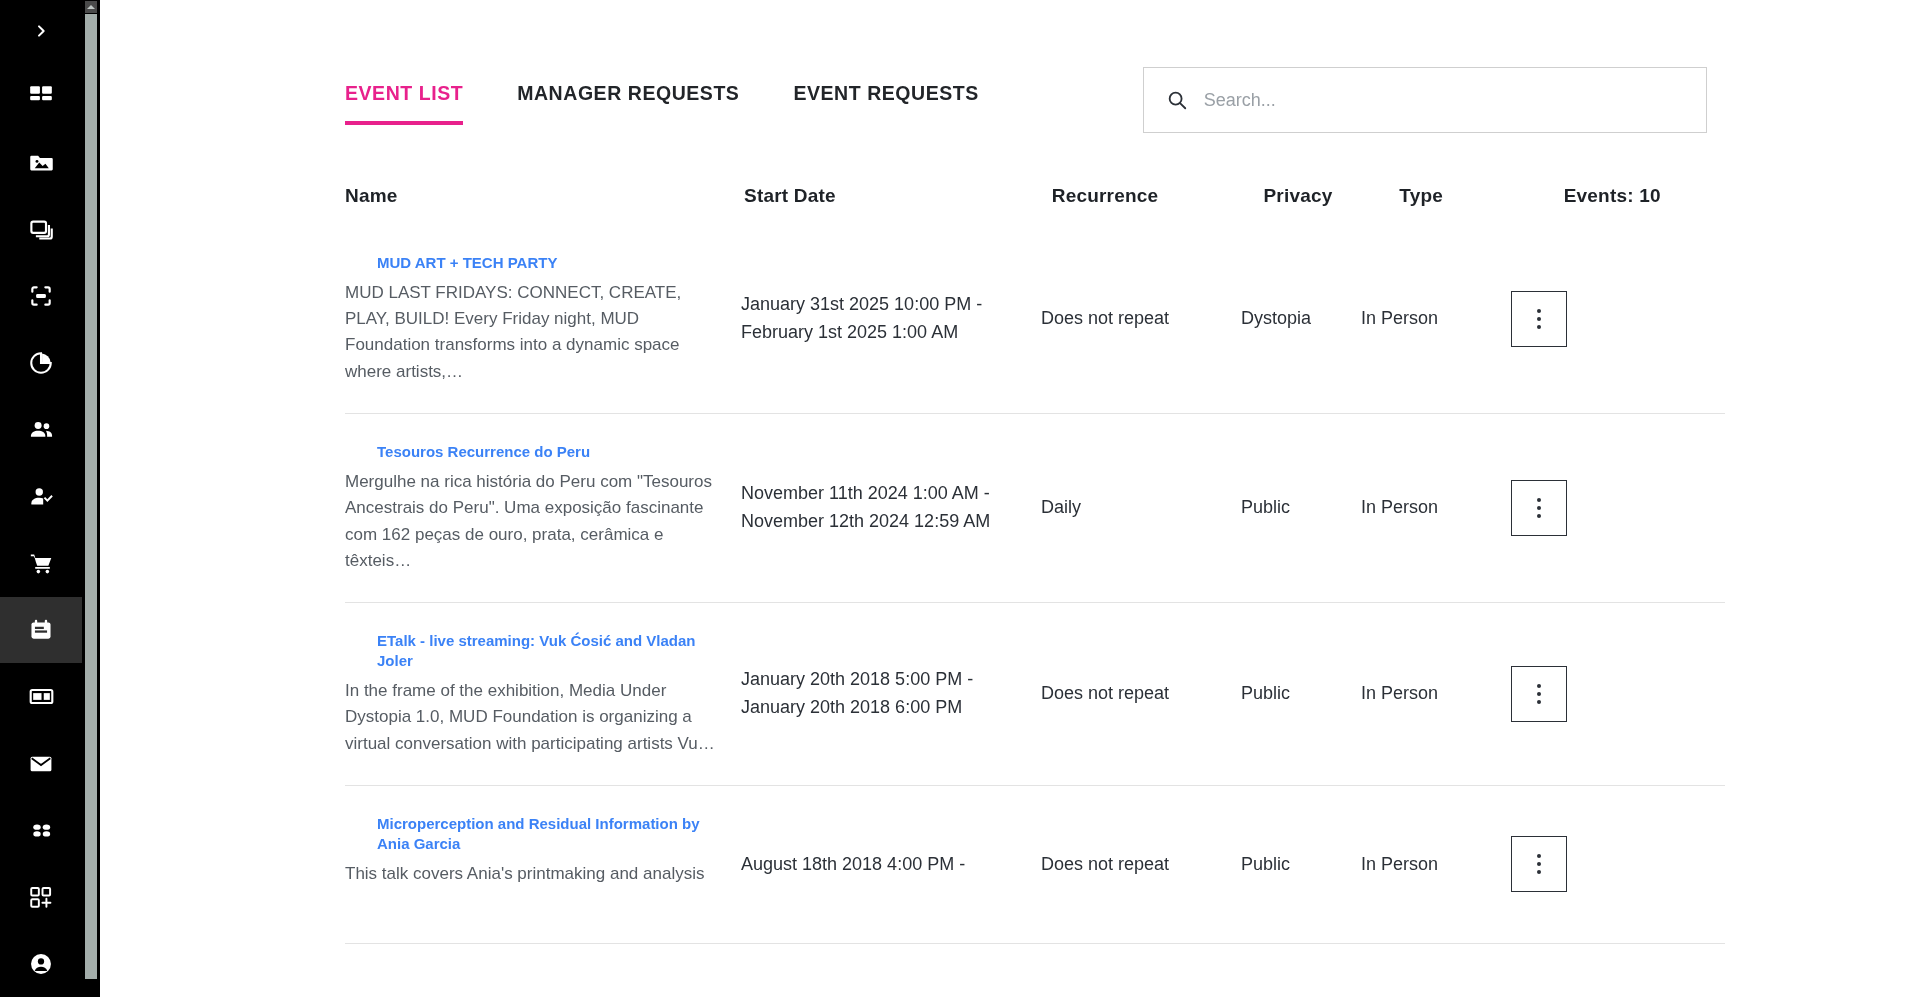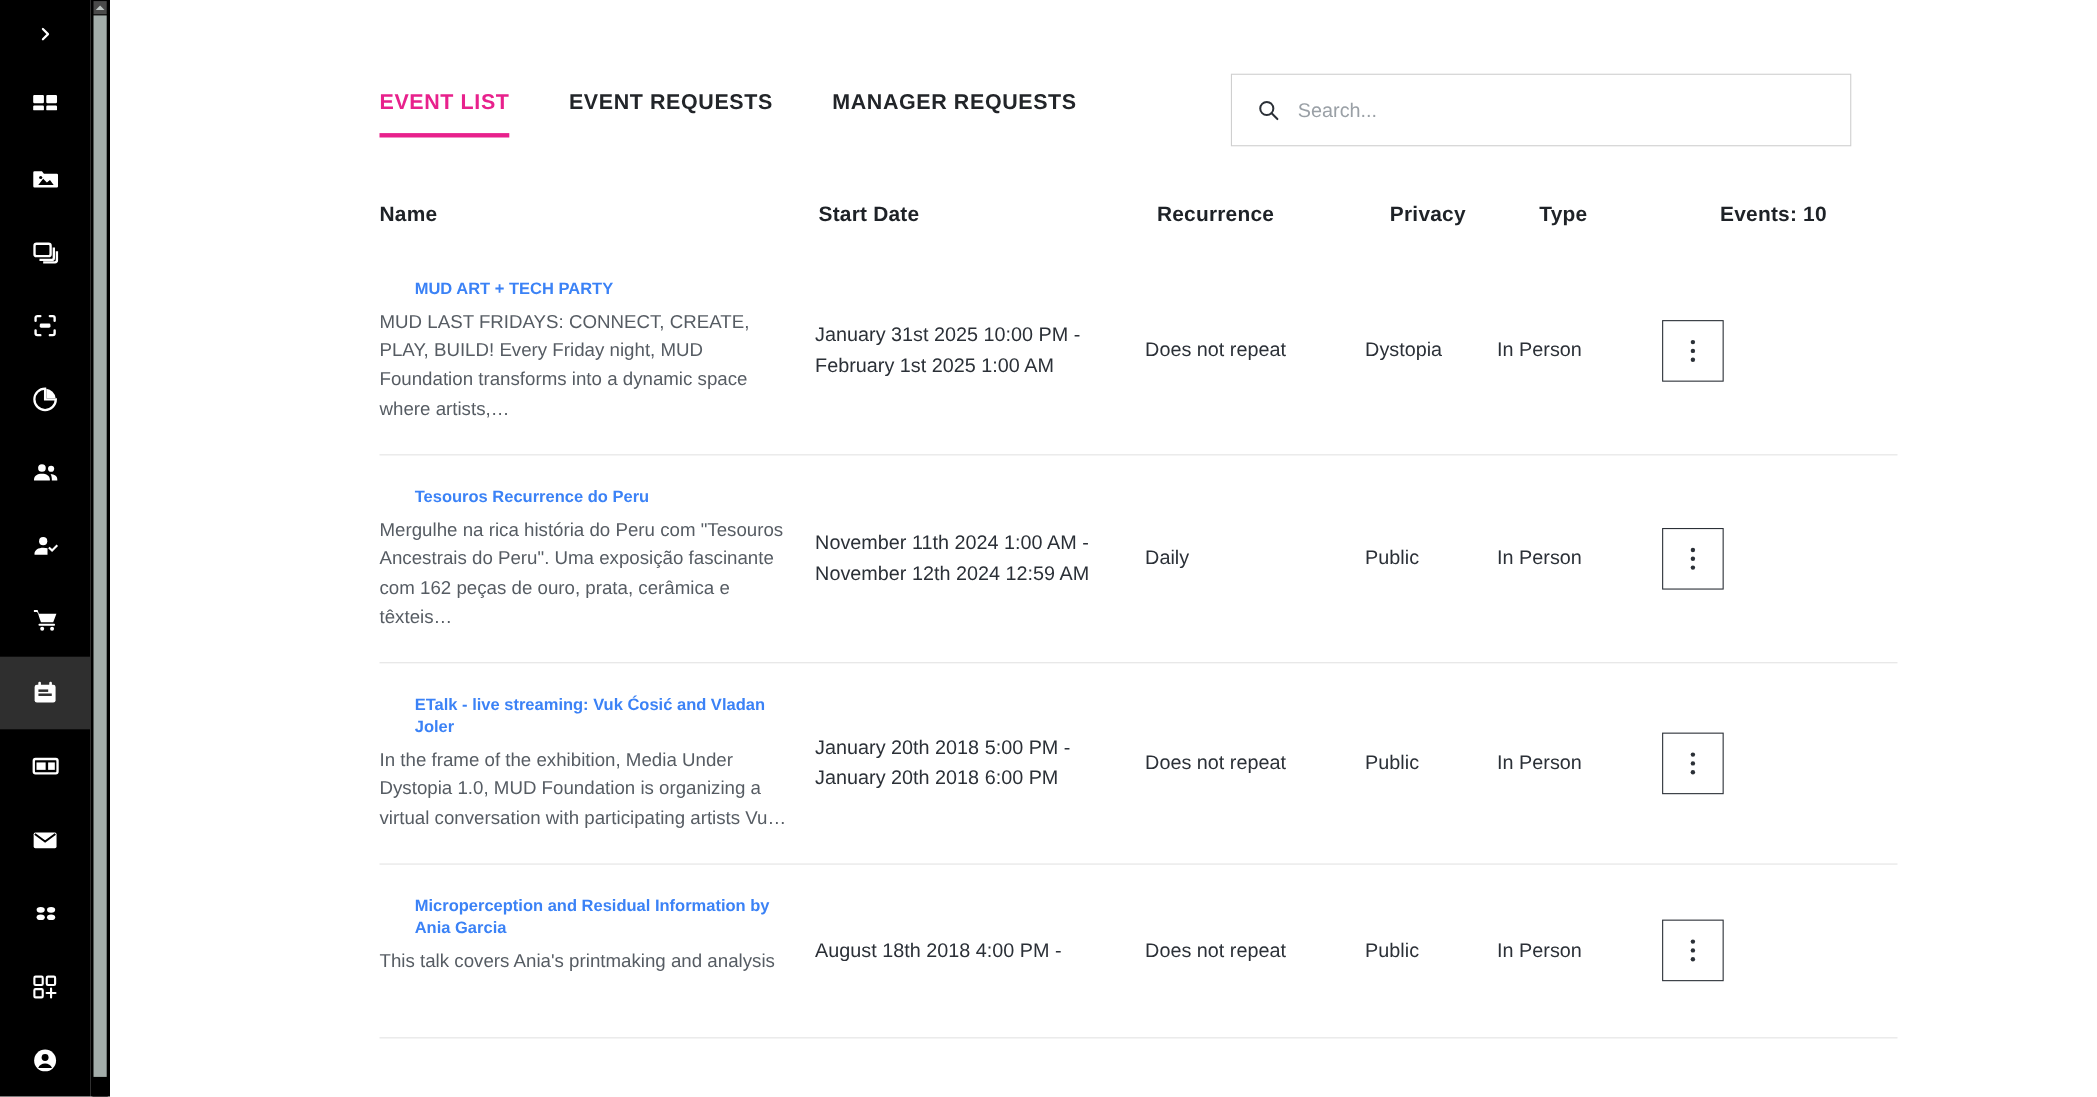--- a/index.html
+++ b/index.html
@@ -74,20 +74,21 @@
     overflow: hidden;
   }
 
   
   .tabsrow {
     display: flex;
     align-items: center;
     padding-left: 245px;
     padding-top: 100px;
     height: 100px;
+    gap: 24px;
   }
   .tabs { display: flex; align-items: flex-start; }
   .tab {
     font-size: 19.5px;
     font-weight: 700;
     letter-spacing: 0.55px;
     color: #222529;
     text-transform: uppercase;
     padding: 6px 0 16px 0;
     margin-right: 54px;
@@ -333,22 +334,22 @@
     <div class="track"></div>
     <div class="arrow-up"></div>
     <div class="thumb"></div>
   </div>
 
   <main class="main">
 
     <div class="tabsrow">
       <div class="tabs" id="tabs">
           <div class="tab active">EVENT LIST</div>
+          <div class="tab">MANAGER REQUESTS</div>
           <div class="tab">EVENT REQUESTS</div>
-          <div class="tab">MANAGER REQUESTS</div>
         </div>
 
       <div class="searchbox">
         <span class="s-icon">
           <svg width="22" height="22" viewBox="0 0 24 24" fill="none" stroke="#2b3037" stroke-width="2" stroke-linecap="round">
             <circle cx="10.5" cy="10.5" r="6.5"></circle>
             <line x1="15.3" y1="15.3" x2="21" y2="21"></line>
           </svg>
         </span>
         <input type="text" placeholder="Search..." value="" style="">

